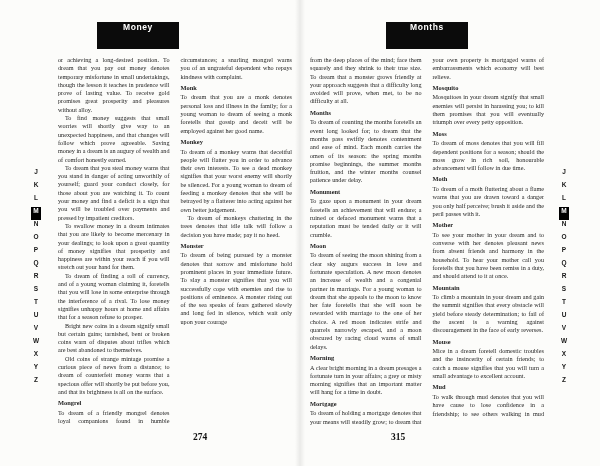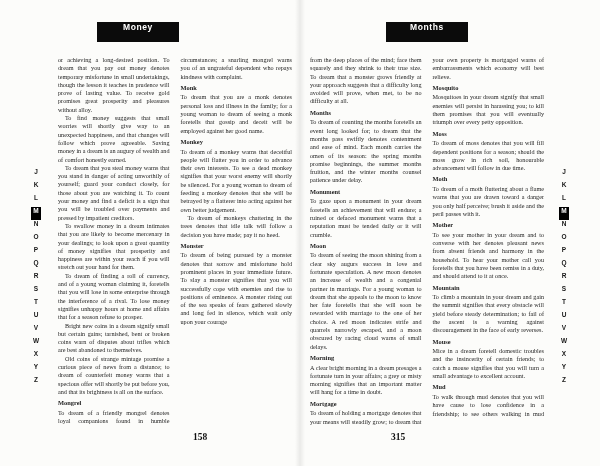--- a/index.html
+++ b/index.html
@@ -7,21 +7,21 @@
     width:600px;height:466px;position:relative;overflow:hidden;
     background:#fbfbf9;color:#1d1d1d;
     font-family:"Liberation Serif",serif;
   }
   .spread{position:absolute;inset:0;background:#fcfcfa}
   .gutter{
     position:absolute;left:295px;top:0;width:10px;height:466px;
     background:linear-gradient(to right,rgba(0,0,0,0),rgba(0,0,0,0.07) 50%,rgba(0,0,0,0));
   }
   .tab{
-    position:absolute;top:22px;height:20px;line-height:16px;width:82px;
+    position:absolute;top:22px;height:27px;line-height:16px;width:82px;
     background:#0b0b0b;color:#ffffff;text-align:center;
     font:bold 8.5px "Liberation Sans",sans-serif;letter-spacing:0.6px;
   }
   .tab-left{left:97px}
   .tab-right{left:386px}
   .page-text{
     position:absolute;top:56px;height:376px;width:234px;
     column-count:2;column-gap:11px;column-fill:auto;overflow:hidden;
     font-size:6.2px;line-height:1.34;text-align:justify;color:#1e1e1e;
   }
@@ -172,15 +172,15 @@
       <span class="letter">S</span>
       <span class="letter">T</span>
       <span class="letter">U</span>
       <span class="letter">V</span>
       <span class="letter">W</span>
       <span class="letter">X</span>
       <span class="letter">Y</span>
       <span class="letter">Z</span>
     </div>
 
-  <div class="pagenum pagenum-left">158</div>
+  <div class="pagenum pagenum-left">274</div>
   <div class="pagenum pagenum-right">315</div>
 </div>
 
 </body></html>

